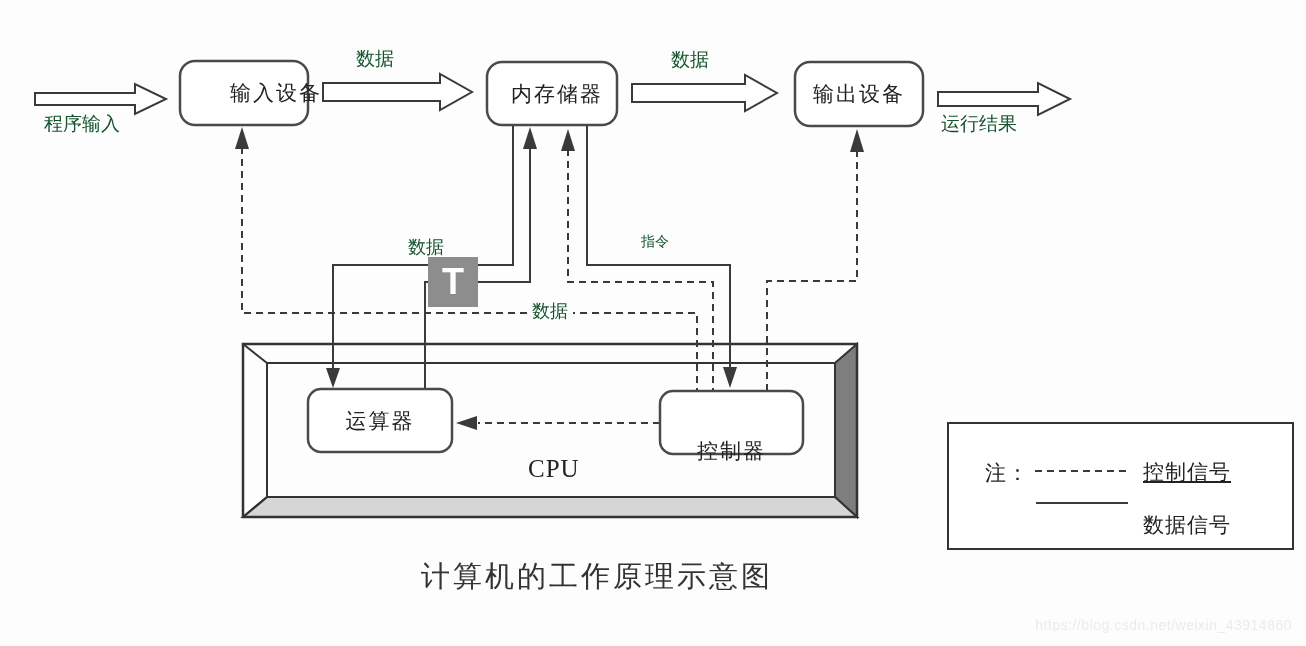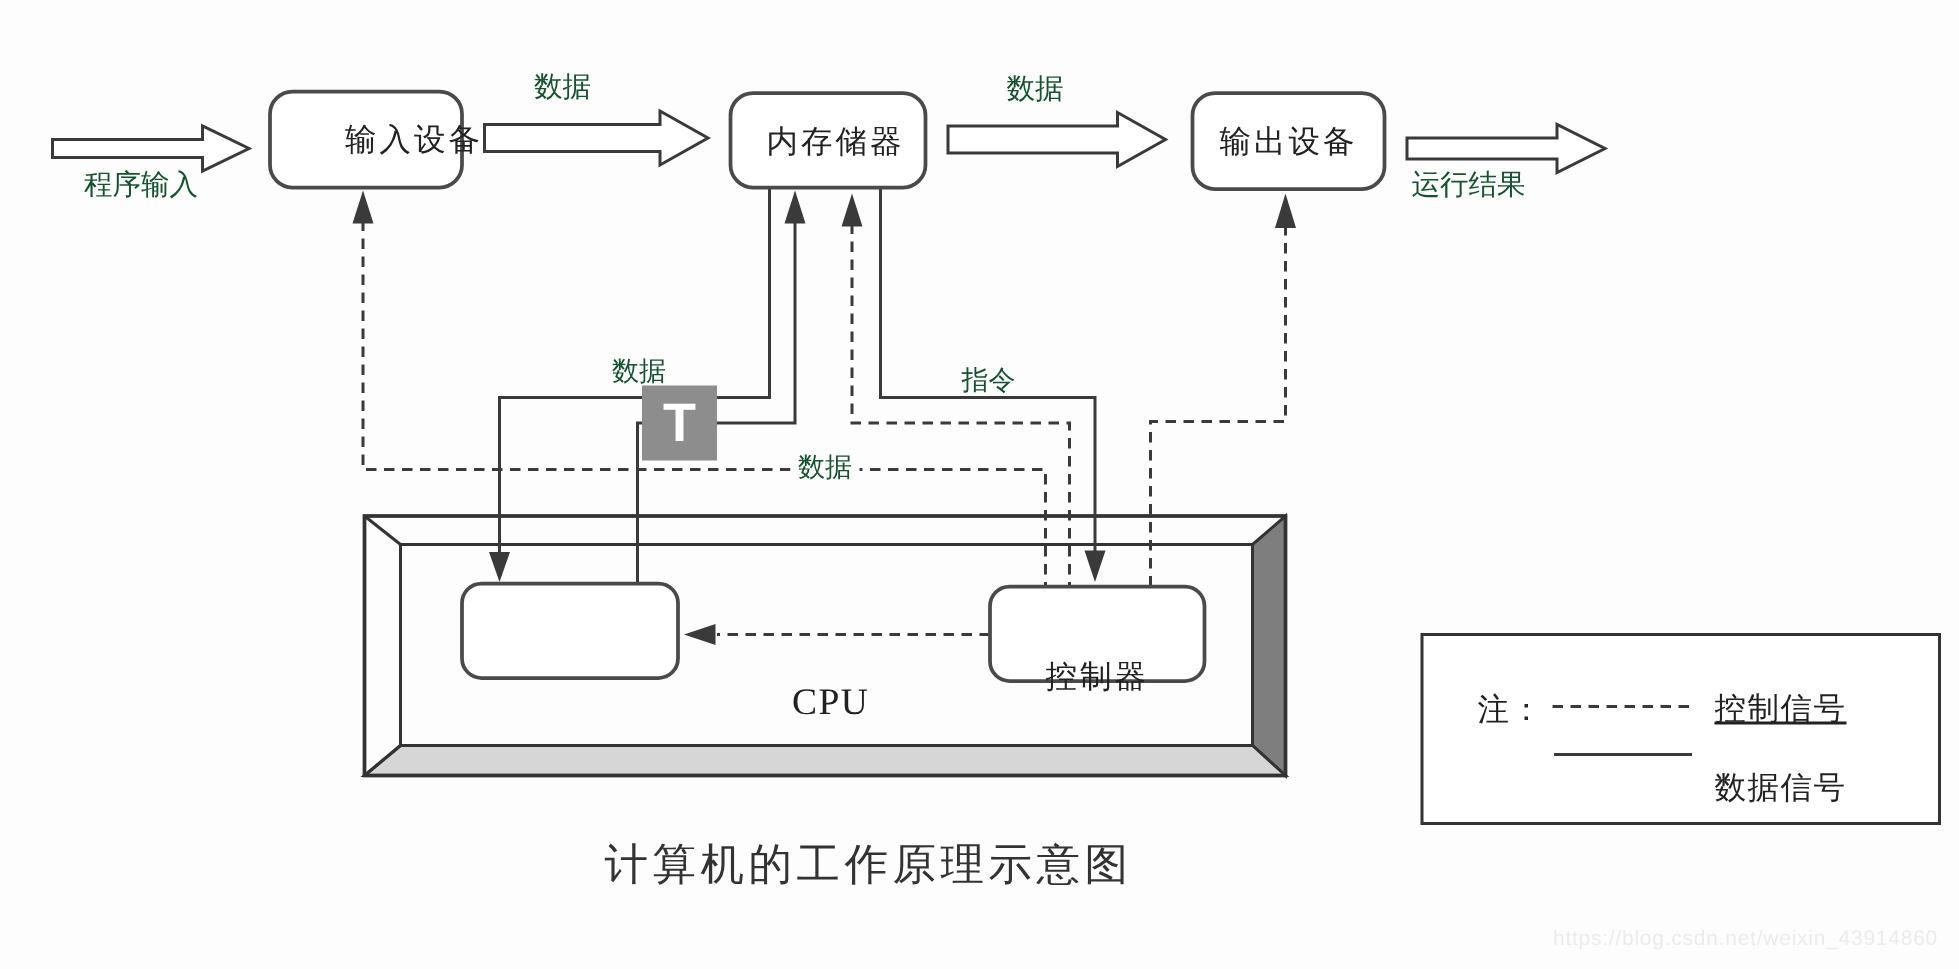--- a/index.html
+++ b/index.html
@@ -40,21 +40,21 @@
   .legend-lbl{
     position:absolute;
     font-size:21px;
     color:#222222;
     letter-spacing:1px;
     white-space:nowrap;
   }
   .title{
     position:absolute;
     left:403px;top:557px;width:370px;
-    text-align:left;
+    text-align:right;
     font-size:29px;
     color:#333333;
     letter-spacing:3px;
     white-space:nowrap;
   }
   .watermark{
     position:absolute;
     right:14px;top:617px;
     font-size:14px;
     color:#ebebe9;
@@ -117,29 +117,30 @@
     <rect x="660" y="391" width="143" height="63" rx="13" fill="#ffffff" stroke="#4a4a4a" stroke-width="2.5"></rect>
 
     <rect x="948" y="423" width="345" height="126" fill="#ffffff" stroke="#333333" stroke-width="2"></rect>
     <line x1="1035" y1="471" x2="1128" y2="471" stroke="#3a3a3a" stroke-width="2" stroke-dasharray="7,5"></line>
     <line x1="1036" y1="503" x2="1128" y2="503" stroke="#3a3a3a" stroke-width="2"></line>
   </svg>
 
   <div class="boxlbl" style="left:180px;top:61px;width:128px;height:64px;padding-left:32px;">输入设备</div>
   <div class="boxlbl" style="left:487px;top:62px;width:140px;height:63px;">内存储器</div>
   <div class="boxlbl" style="left:795px;top:62px;width:128px;height:64px;">输出设备</div>
+  <div class="boxlbl" style="left:308px;top:389px;width:144px;height:63px;">运算器</div>
   <div class="boxlbl" style="left:660px;top:391px;width:143px;height:63px;margin-top:28px;">控制器</div>
   <div class="cpu-lbl" style="left:528px;top:455px;">CPU</div>
 
-  <div class="lbl" style="left:56px;top:114px;">程序输入</div>
+  <div class="lbl" style="left:44px;top:114px;">程序输入</div>
   <div class="lbl" style="left:340px;top:49px;width:70px;text-align:center;">数据</div>
   <div class="lbl" style="left:655px;top:50px;width:70px;text-align:center;">数据</div>
   <div class="lbl" style="left:941px;top:114px;">运行结果</div>
   <div class="lbl" style="left:408px;top:238px;font-size:18px;">数据</div>
-  <div class="lbl" style="left:641px;top:244px;font-size:18px;">指令</div>
+  <div class="lbl" style="left:641px;top:234px;font-size:14px;">指令</div>
   <div class="lbl online" style="left:527px;top:302px;font-size:18px;">数据</div>
 
   <div class="legend-lbl" style="left:985px;top:459px;">注：</div>
   <div class="legend-lbl" style="left:1143px;top:458px;text-decoration:underline;">控制信号</div>
   <div class="legend-lbl" style="left:1143px;top:511px;">数据信号</div>
 
   <div class="title">计算机的工作原理示意图</div>
 
   <div class="t-badge">T</div>
 

